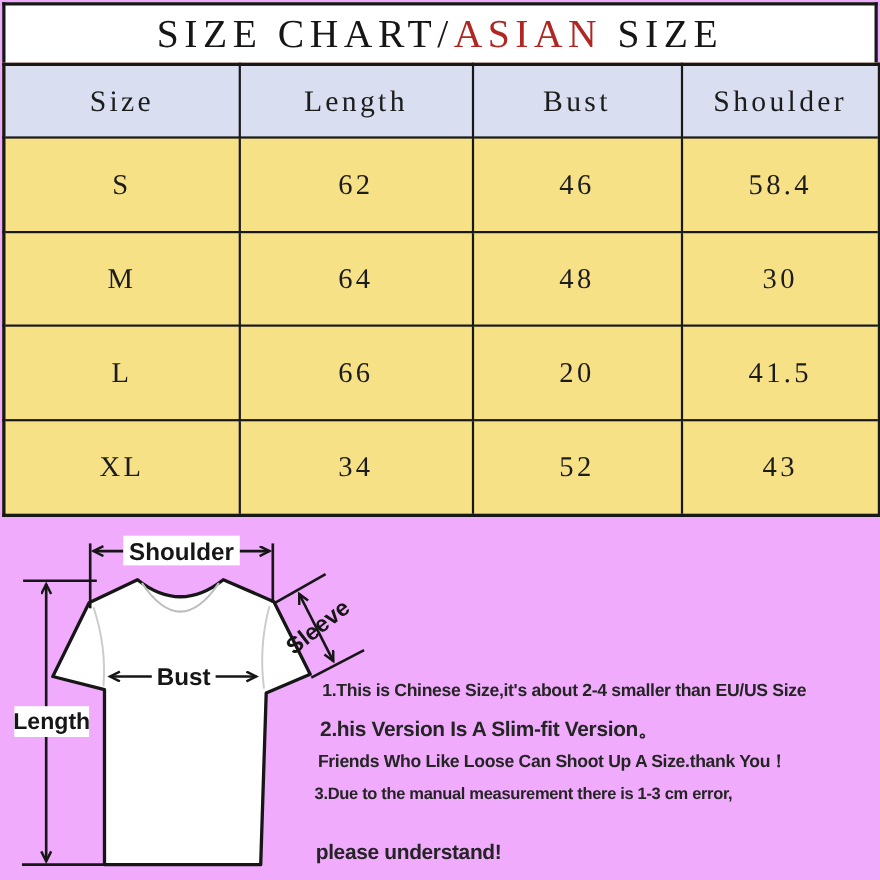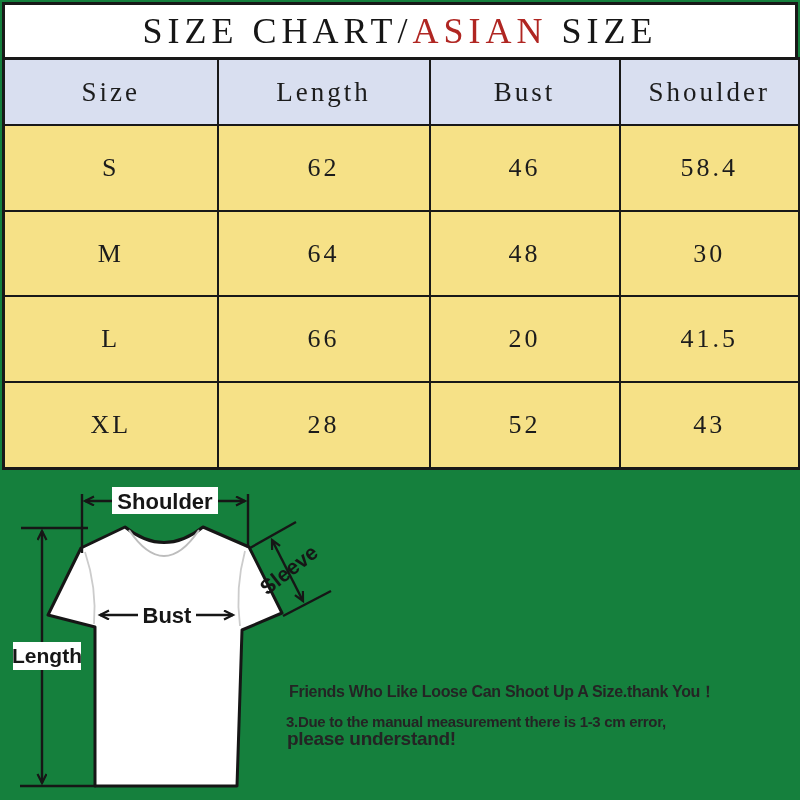--- a/index.html
+++ b/index.html
@@ -1,16 +1,16 @@
 <!DOCTYPE html>
 <html><head>
 <meta charset="utf-8">
 <style>
   html,body{margin:0;padding:0;background:#fff;}
-  .page{position:relative;width:800px;height:800px;background:#15803d;overflow:hidden;
+  .page{position:relative;width:800px;height:800px;background:#f0abfc;overflow:hidden;
         font-family:"Liberation Sans",sans-serif;}
   
   .title-box{position:absolute;top:2px;left:2px;width:796px;height:55px;box-sizing:border-box;
              border:3px solid #181818;border-bottom:none;display:flex;align-items:center;justify-content:center;
              background:#fff;}
   .title-text{font-family:"Liberation Serif",serif;font-size:36px;font-weight:500;
               letter-spacing:5px;color:#161616;white-space:pre;}
   .title-text .accent{color:#b02622;}
   
   .size-table{position:absolute;top:57px;left:2px;width:796px;height:413px;
@@ -23,21 +23,21 @@
   
   .diagram{position:absolute;top:470px;left:0;width:800px;height:330px;}
   .diagram svg{display:block;}
   .dim-label{font-family:"Liberation Sans",sans-serif;font-weight:600;fill:#161616;}
   
   .note{position:absolute;color:#242424;font-weight:600;letter-spacing:-0.3px;white-space:nowrap;}
   .note-1{left:293px;top:620px;font-size:16px;}
   .note-2{left:291px;top:650px;font-size:19px;}
   .note-3{left:289px;top:682px;font-size:16px;}
   .note-4{left:286px;top:713px;font-size:15px;}
-  .note-5{left:287px;top:728px;font-size:19px;text-align:center;}
+  .note-5{left:287px;top:765px;font-size:19px;text-align:center;}
 </style>
 </head>
 <body>
 
 <div class="page">
 
   <div class="title-box">
     <div class="title-text"><span>SIZE CHART/</span><span class="accent">ASIAN</span><span> SIZE</span></div>
   </div>
 
@@ -70,21 +70,21 @@
         <td>30</td>
       </tr>
       <tr>
         <td>L</td>
         <td>66</td>
         <td>20</td>
         <td>41.5</td>
       </tr>
       <tr>
         <td>XL</td>
-        <td>28</td>
+        <td>34</td>
         <td>52</td>
         <td>43</td>
       </tr>
     </tbody>
   </table>
 
   <div class="diagram">
     <svg width="800" height="330" viewBox="0 0 800 330">
       <defs>
         <marker id="ah" markerUnits="userSpaceOnUse" markerWidth="14" markerHeight="12" refX="10" refY="5" orient="auto-start-reverse">
@@ -113,17 +113,19 @@
       <rect x="138" y="131" width="58" height="28" fill="#ffffff"></rect>
       <text class="dim-label" x="167" y="153" font-size="22" text-anchor="middle">Bust</text>
 
       <line x1="250" y1="78" x2="296" y2="52" stroke="#161616" stroke-width="2.4"></line>
       <line x1="283" y1="146" x2="331" y2="121" stroke="#161616" stroke-width="2.4"></line>
       <line x1="272" y1="70" x2="303" y2="131" stroke="#161616" stroke-width="2.4" marker-start="url(#ah)" marker-end="url(#ah)"></line>
       <text class="dim-label" x="289" y="107" font-size="21" text-anchor="middle" transform="rotate(-38 289 100)">Sleeve</text>
     </svg>
   </div>
 
+  <div class="note note-1">1.This is Chinese Size,it's about 2-4 smaller than EU/US Size</div>
+  <div class="note note-2">2.his Version Is A Slim-fit Version。</div>
   <div class="note note-3">Friends Who Like Loose Can Shoot Up A Size.thank You！</div>
   <div class="note note-4">3.Due to the manual measurement there is 1-3 cm error,</div>
   <div class="note note-5">please understand!</div>
 
 </div>
 
 </body></html>

